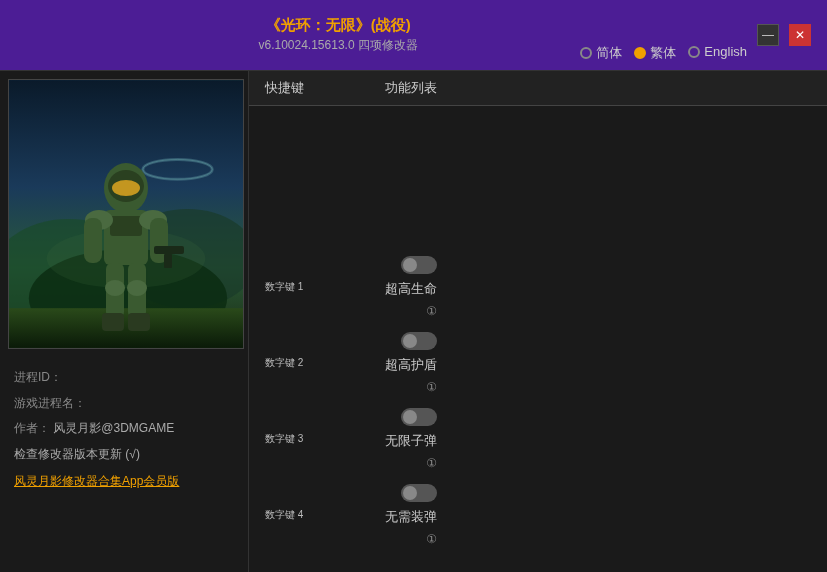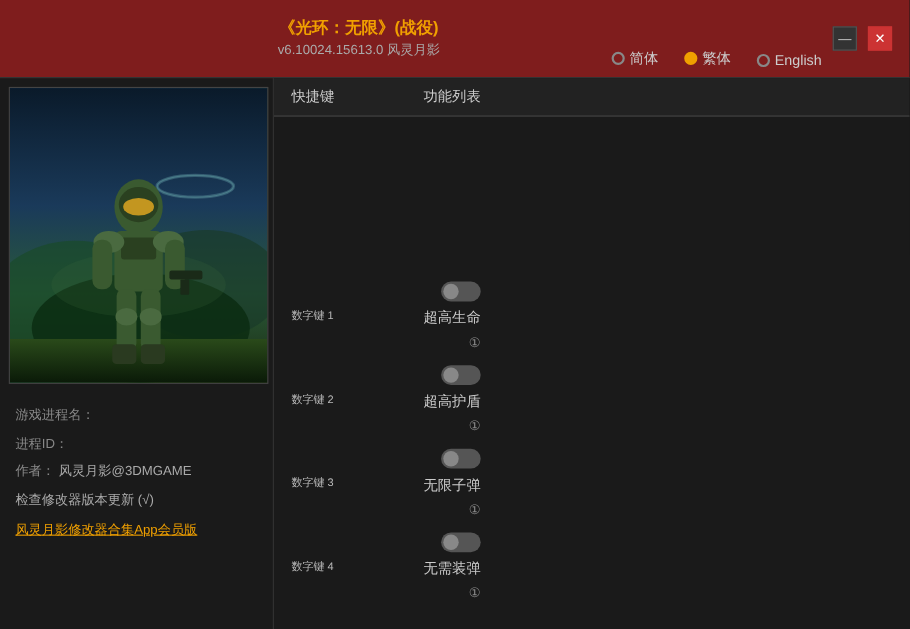--- a/index.html
+++ b/index.html
@@ -6,21 +6,21 @@
     body {
       width: 827px;
       height: 572px;
       background: #1a1a1a;
       font-family: 'Microsoft YaHei', SimHei, sans-serif;
       color: #cccccc;
       overflow: hidden;
       position: relative;
     }
     .title-bar {
-      background: #7f1d1d;
+      background: #4c1d95;
       display: flex;
       align-items: center;
       justify-content: space-between;
       padding: 8px 16px;
       border-bottom: 1px solid #333;
     }
     .title-text {
       text-align: center;
       flex: 1;
     }
@@ -34,22 +34,22 @@
       font-size: 12px;
       margin-top: 2px;
     }
     .title-controls {
       display: flex;
       align-items: center;
       gap: 10px;
     }
     .lang-group {
       display: flex;
-      align-items: flex-end;
-      gap: 24px;
+      align-items: flex-start;
+      gap: 12px;
       margin-top: 36px;
     }
     .lang-option {
       display: flex;
       align-items: center;
       gap: 4px;
       font-size: 13px;
       color: #cccccc;
       cursor: pointer;
     }
@@ -216,21 +216,21 @@
       margin-left: 2px;
     }
   </style>
 </head>
 <body>
 
 <div class="title-bar">
   <div style="width:80px;"></div>
   <div class="title-text">
     <div class="title-main">《光环：无限》(战役)</div>
-    <div class="title-sub">v6.10024.15613.0 风灵月影</div>
+    <div class="title-sub">v6.10024.15613.0 四项修改器</div>
   </div>
   <div class="title-controls">
     <div class="lang-group">
       <div class="lang-option">
         <span class="radio-circle"></span>
         <span>简体</span>
       </div>
       <div class="lang-option">
         <span class="radio-circle selected"></span>
         <span>繁体</span>
@@ -307,25 +307,25 @@
 
         <rect x="36" y="155" width="22" height="18" rx="4" fill="#2a3a20"></rect>
         <rect x="62" y="155" width="22" height="18" rx="4" fill="#2a3a20"></rect>
 
         <ellipse cx="49" cy="130" rx="10" ry="8" fill="#4a6a40"></ellipse>
         <ellipse cx="71" cy="130" rx="10" ry="8" fill="#4a6a40"></ellipse>
       </svg>
     </div>
     <div class="info-panel">
       <div class="info-row">
+        <span class="info-label">进程ID：</span>
+        <span></span>
+      </div>
+      <div class="info-row">
         <span class="info-label">游戏进程名：</span>
-        <span></span>
-      </div>
-      <div class="info-row">
-        <span class="info-label">进程ID：</span>
         <span></span>
       </div>
       <div class="info-row">
         <span class="info-label">作者：</span>
         <span>风灵月影@3DMGAME</span>
       </div>
       <div class="info-row">
         <span>检查修改器版本更新 (√)</span>
       </div>
       <div class="info-row" style="margin-top:6px;">

